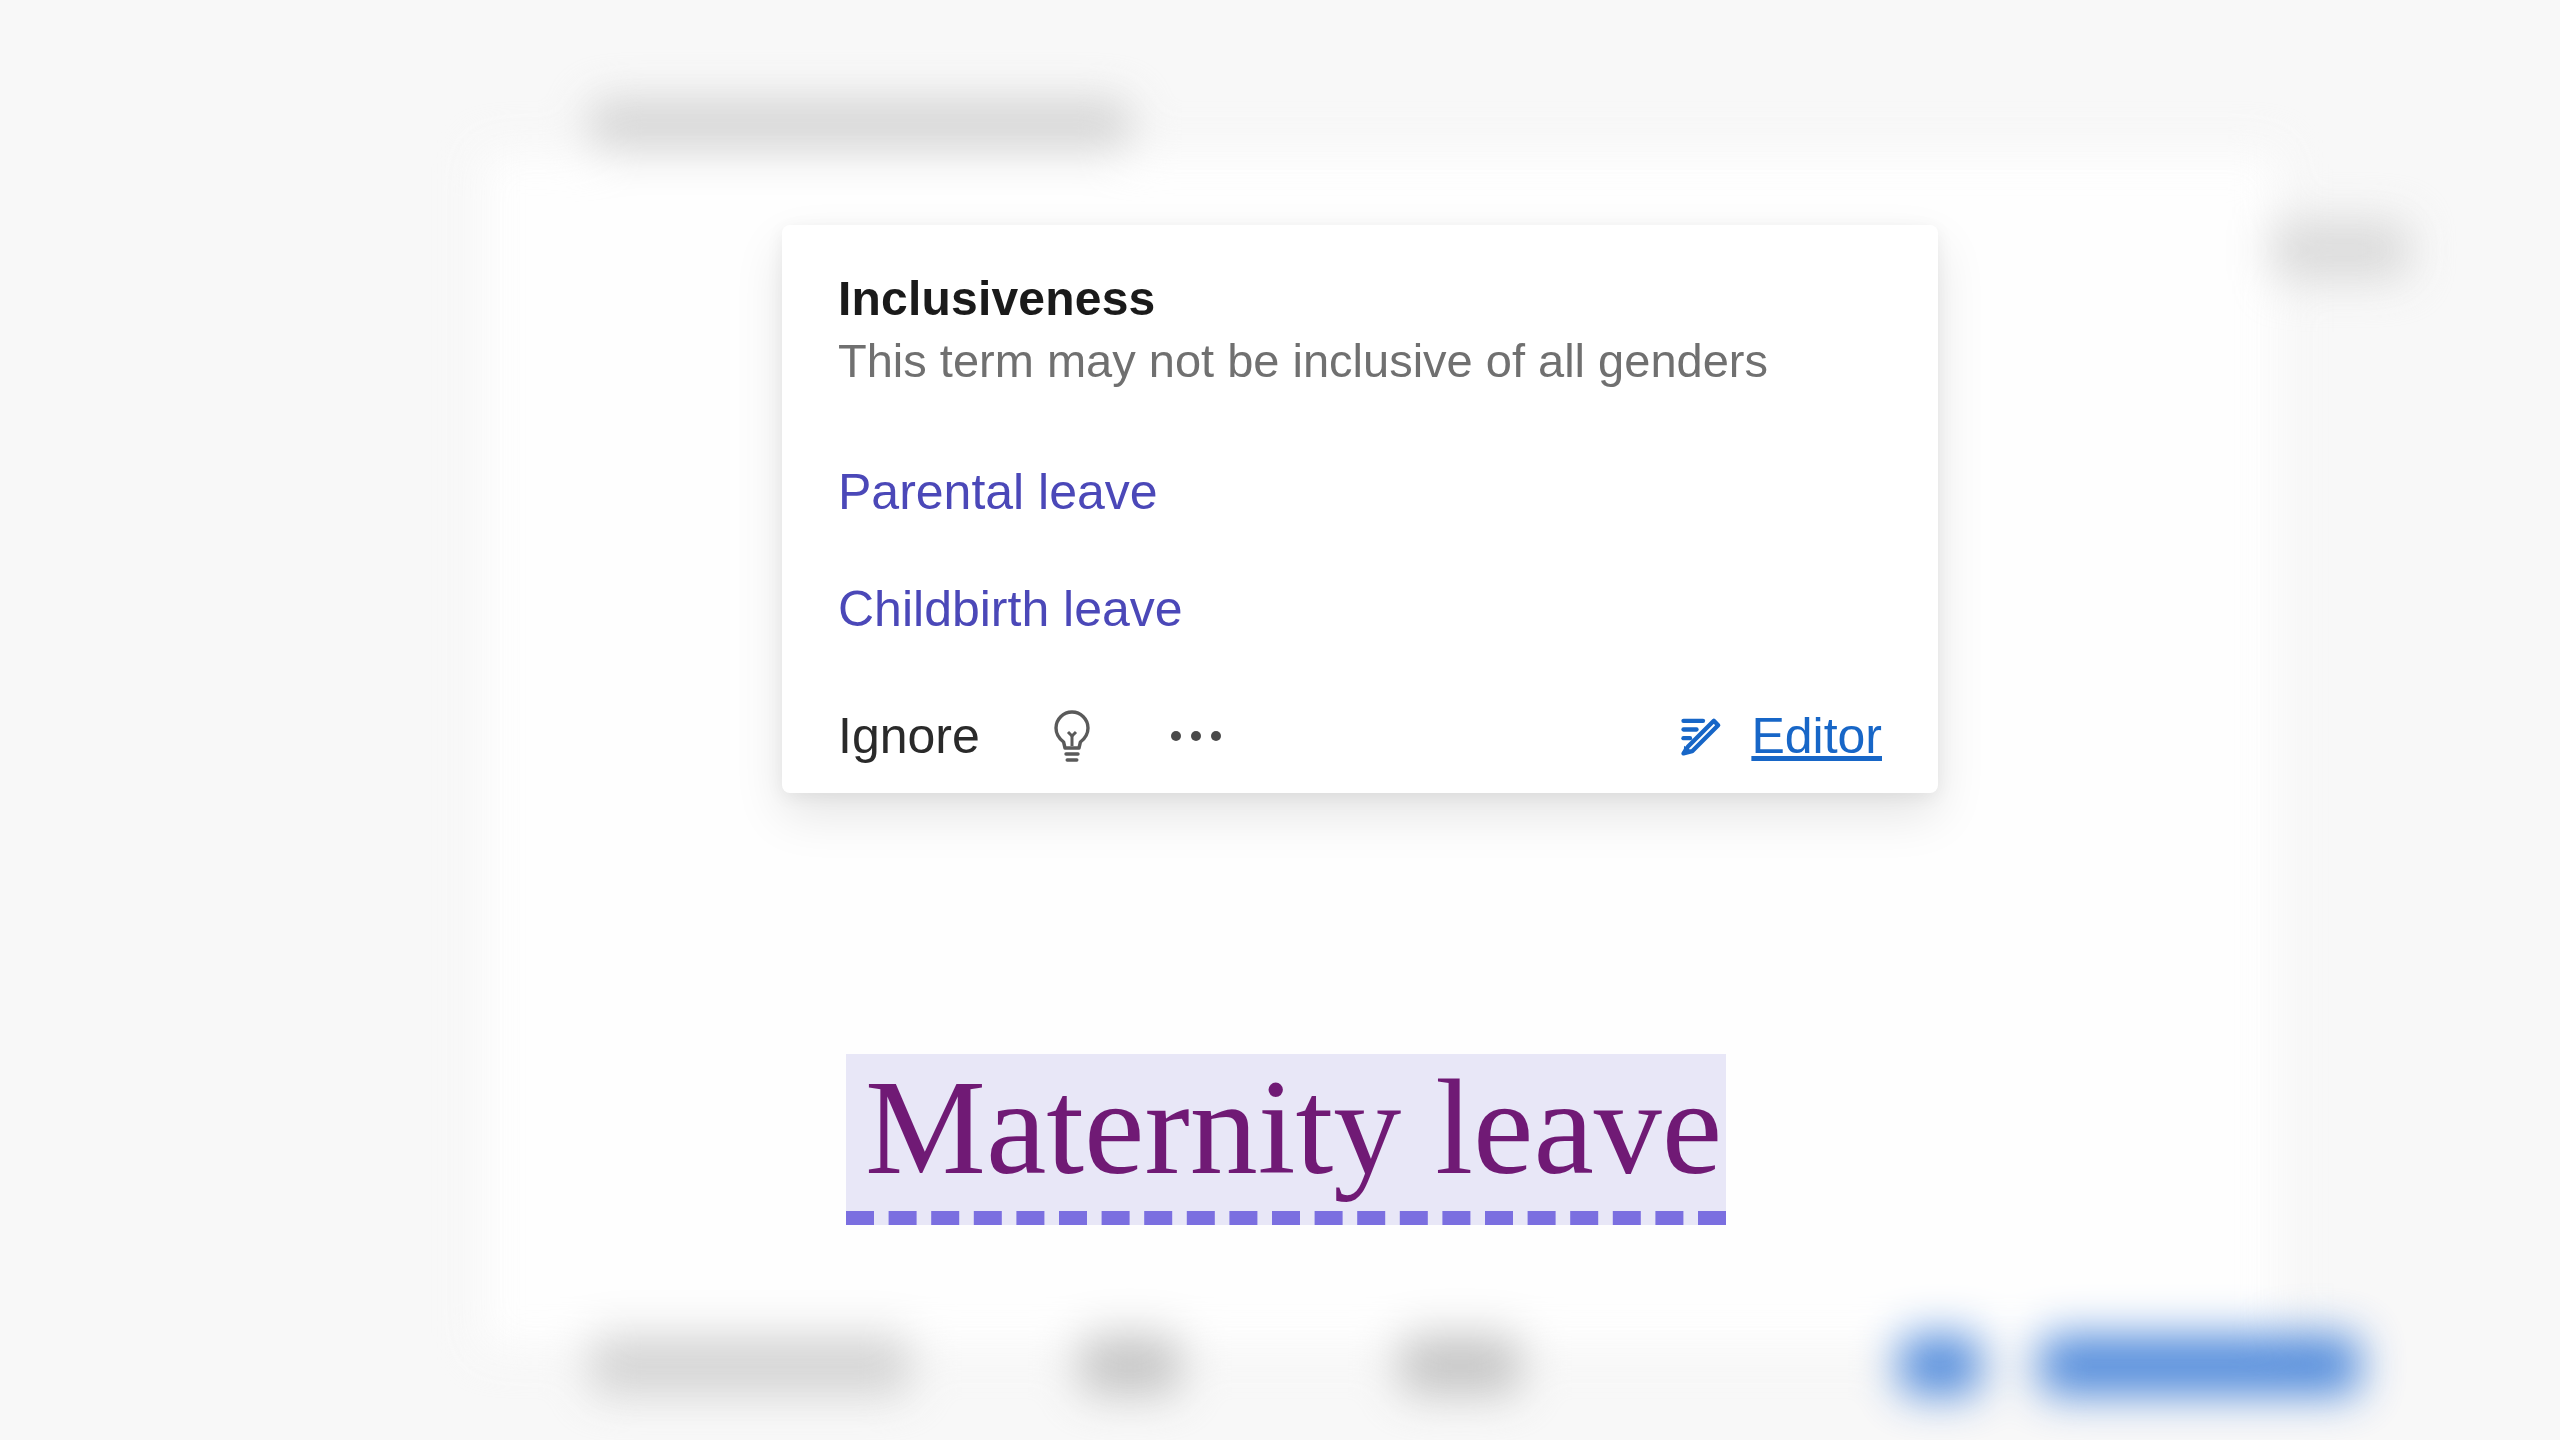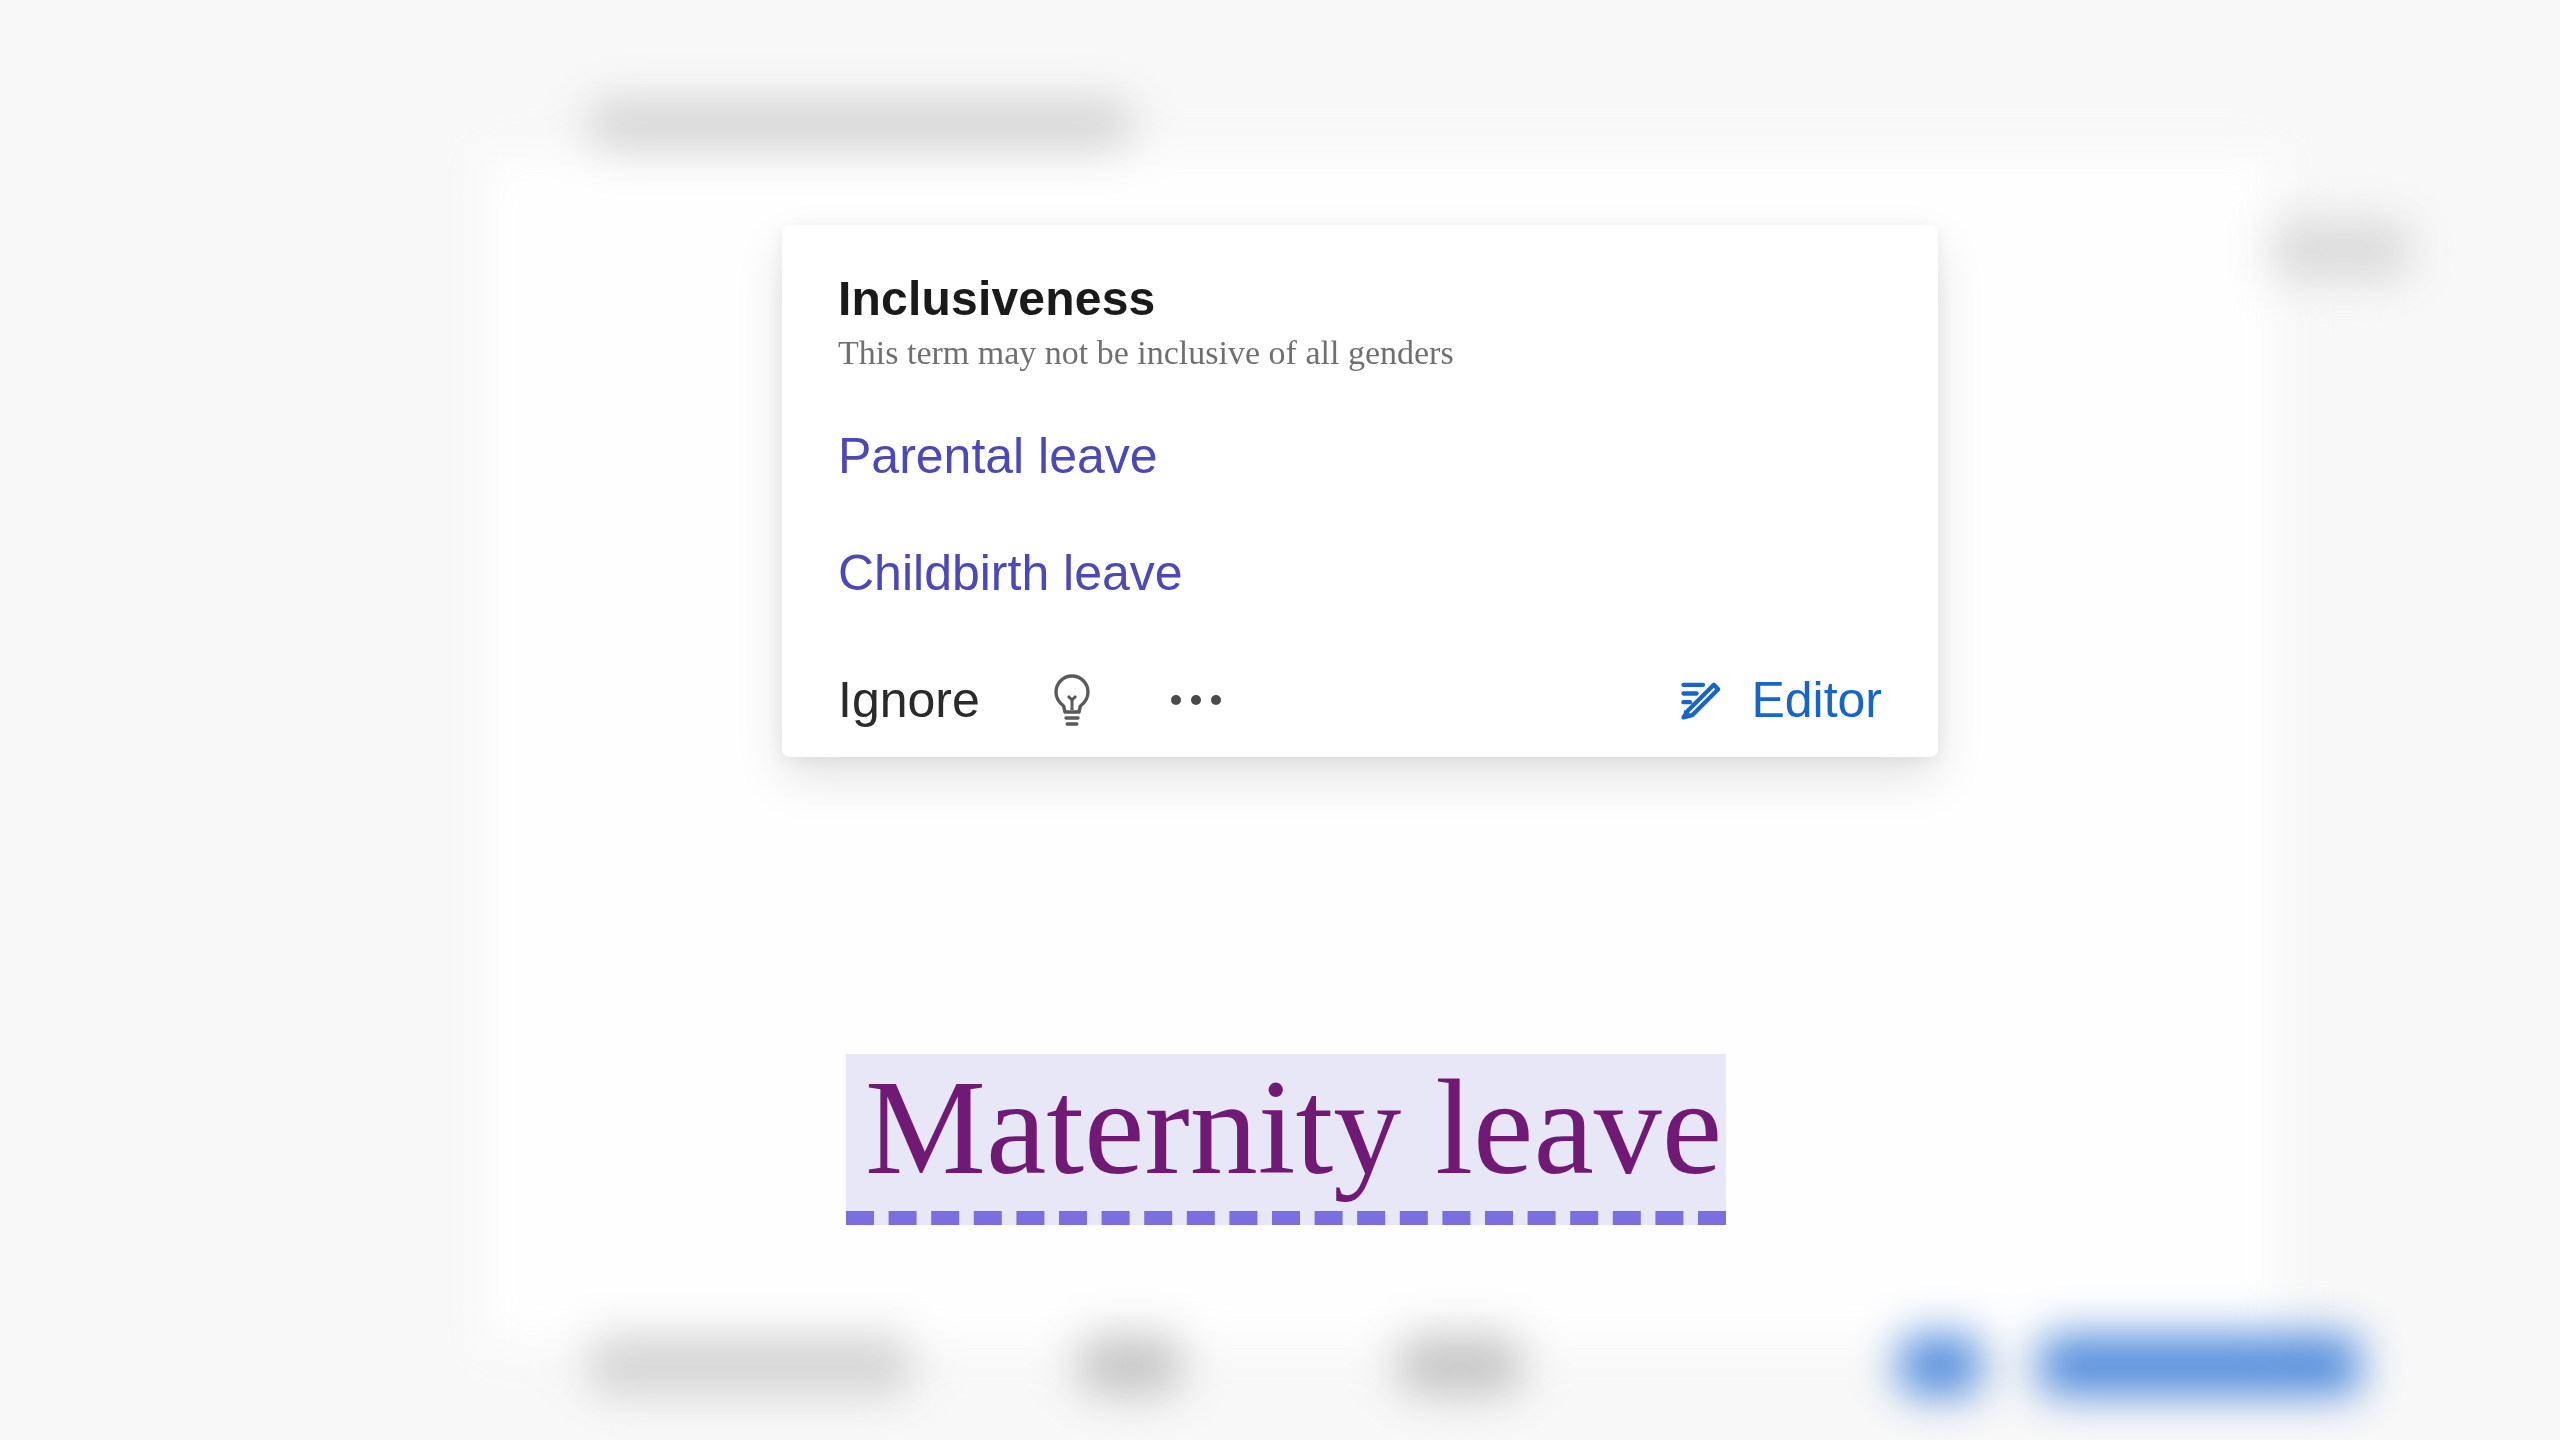--- a/index.html
+++ b/index.html
@@ -67,25 +67,24 @@
     padding: 46px 56px 24px 56px;
   }
   .popup-title {
     font-size: 48px;
     font-weight: 700;
     color: #1a1a1a;
     letter-spacing: 0.2px;
     margin-bottom: 6px;
   }
   .popup-desc {
-    font-size: 34px;
+    font-size: 47px;
     color: #707070;
     line-height: 1.25;
-    margin-bottom: 32px;
-    font-family: Liberation Serif, serif;
+    margin-bottom: 52px;
   }
   .suggestions { display: flex; flex-direction: column; }
   .suggestion {
     font-size: 50px;
     color: #4b48b8;
     padding: 22px 0 22px 0;
     cursor: pointer;
     line-height: 1.1;
     margin-bottom: 18px;
   }
@@ -109,20 +108,21 @@
     display: inline-flex; align-items: center; justify-content: center;
     width: 64px; height: 64px;
   }
   .spacer { flex: 1; }
   .editor-btn {
     display: inline-flex; align-items: center; gap: 22px;
     background: none; border: none; cursor: pointer;
     font-size: 50px;
     color: #1766c7;
     padding: 4px 0;
+    text-decoration: underline;
   }
 
   
   .dots {
     display: inline-flex; gap: 10px;
   }
   .dots span {
     width: 10px; height: 10px; border-radius: 50%; background: #4a4a4a;
   }
 

